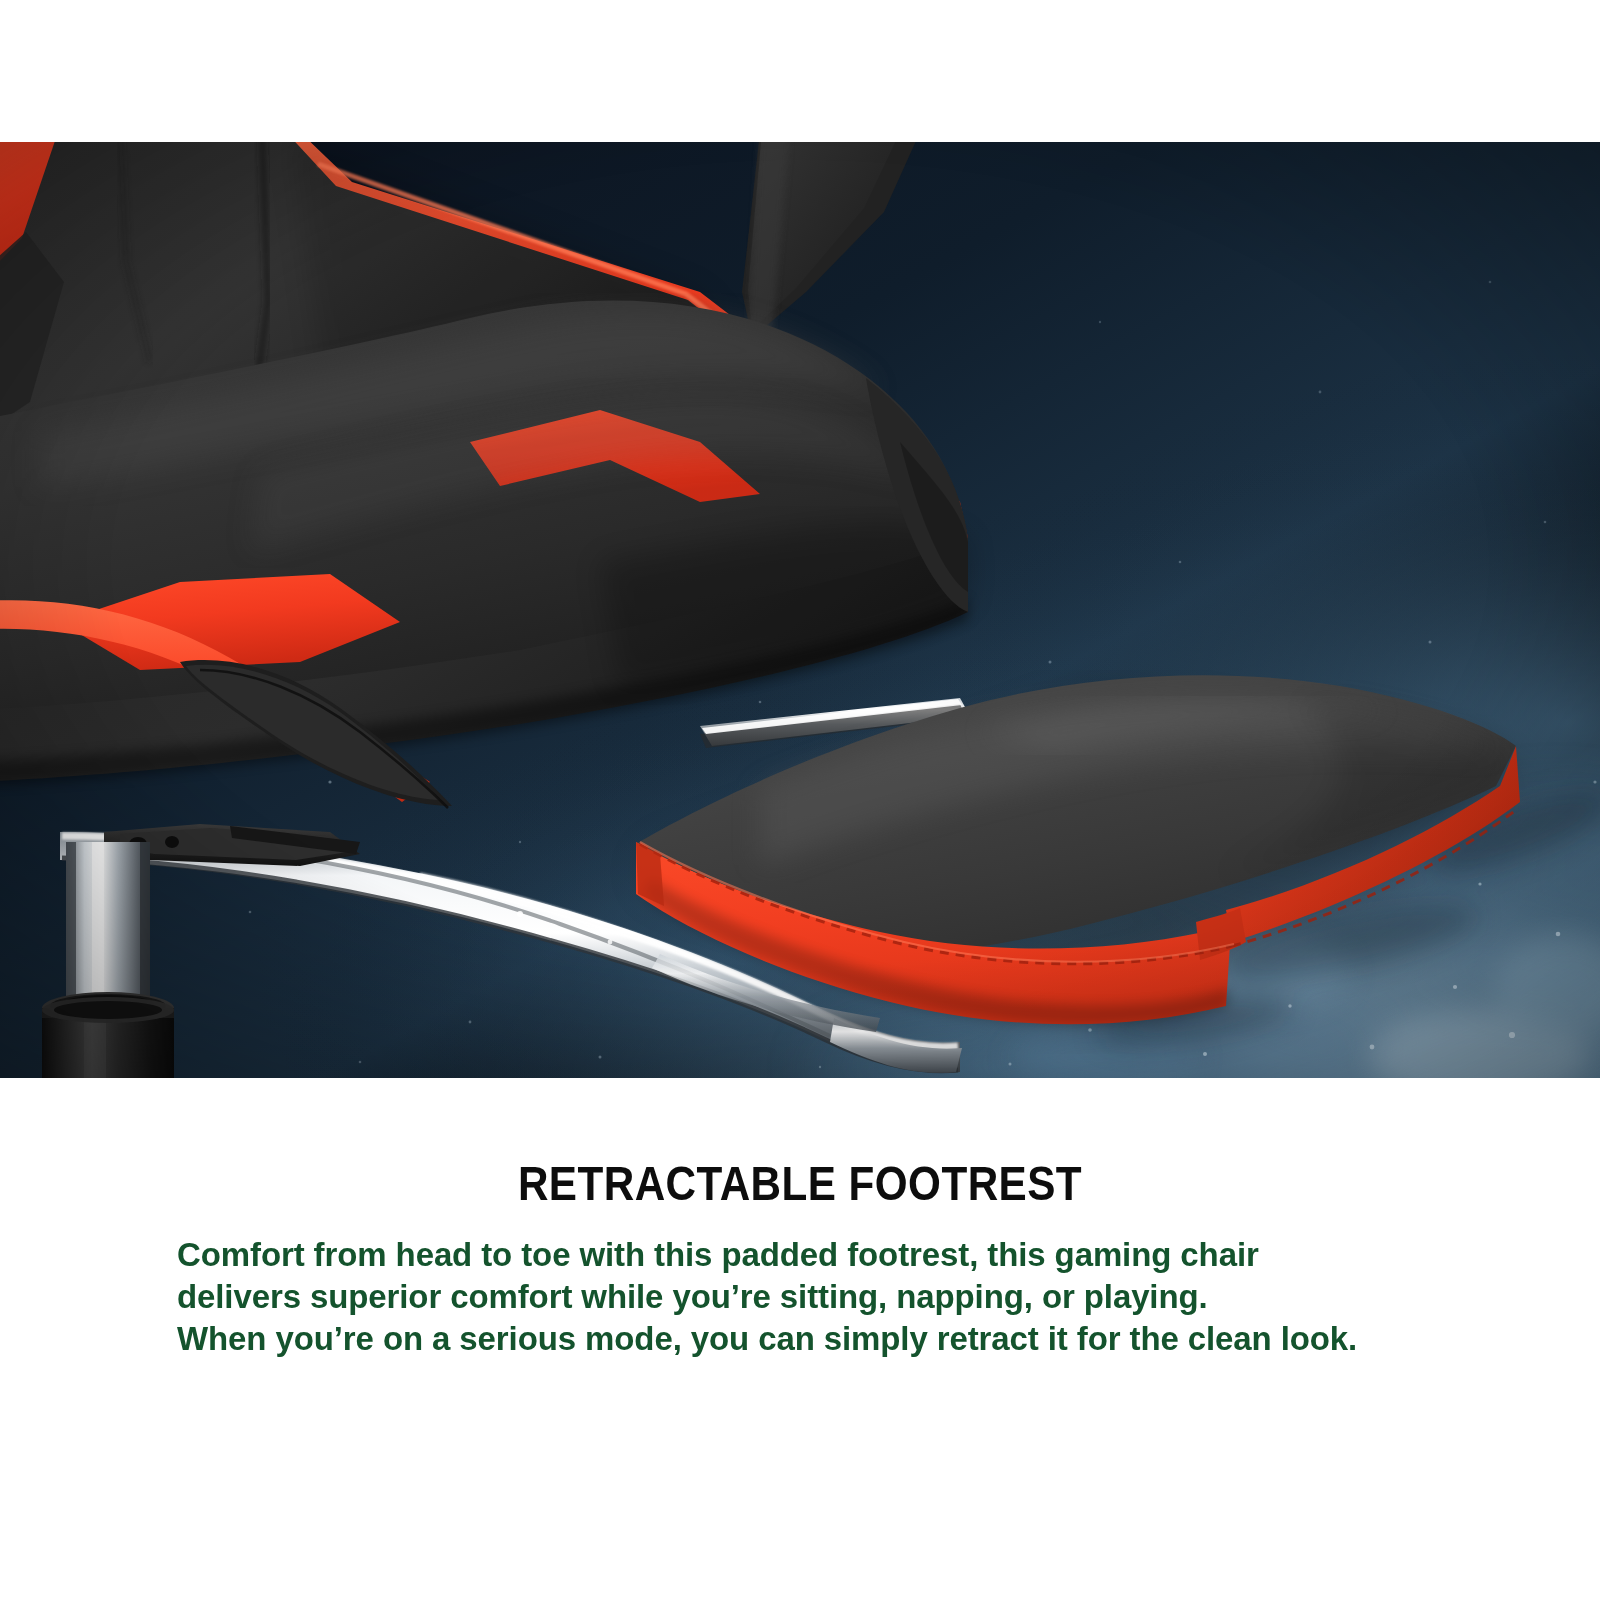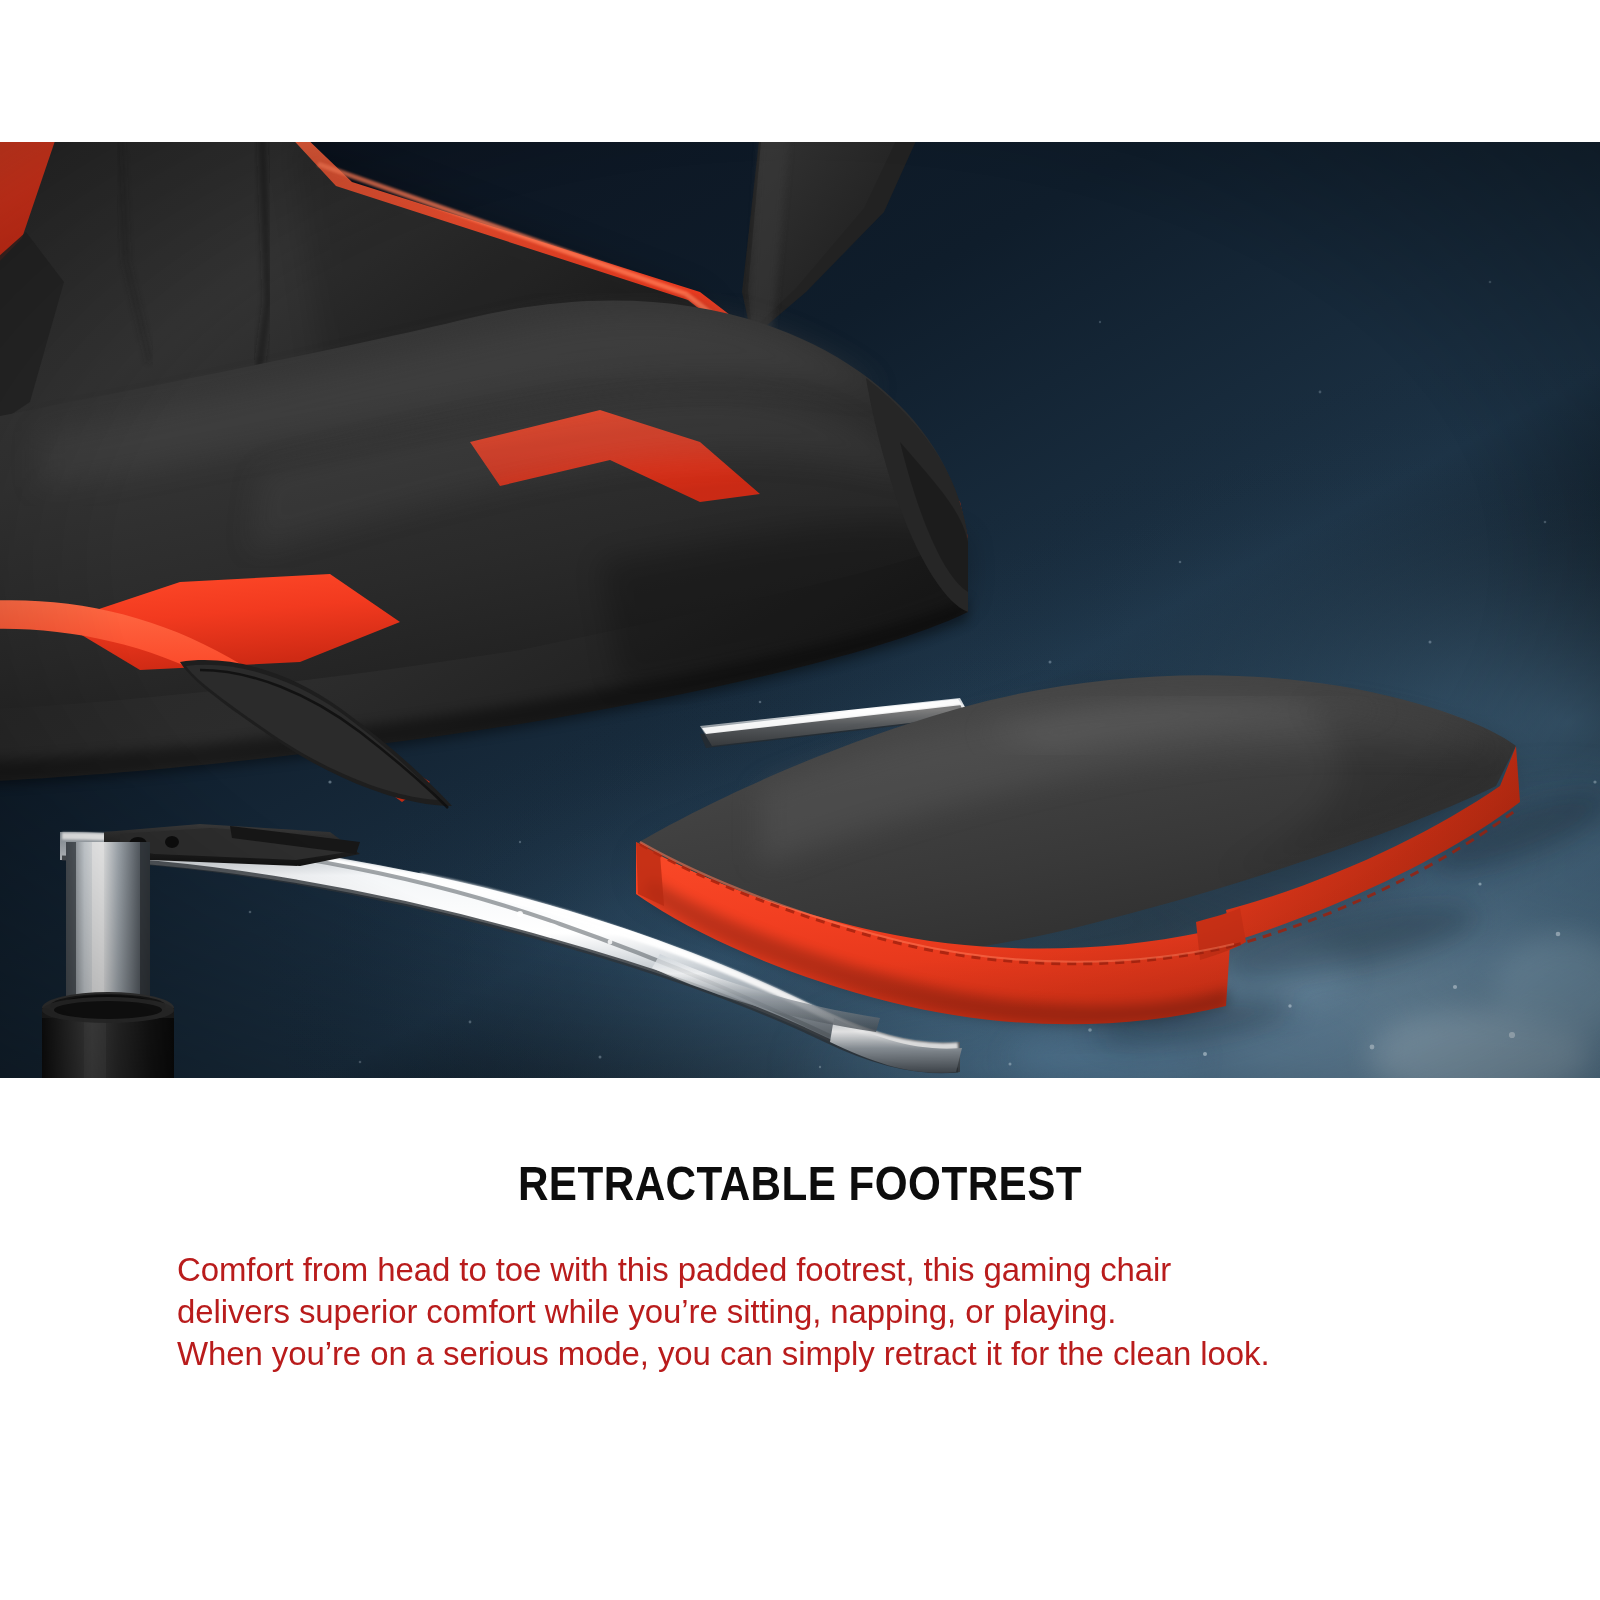--- a/index.html
+++ b/index.html
@@ -33,26 +33,26 @@
     font-size:48px;
     letter-spacing:0.5px;
     color:#0d0d0d;
     transform:scaleX(0.88);
     transform-origin:center top;
     white-space:nowrap;
     line-height:1;
   }
 
   .body-copy{
-    position:absolute;left:177px;top:170px;width:1290px;
+    position:absolute;left:177px;top:155px;width:1290px;
     font-family:"Liberation Sans", sans-serif;
-    font-weight:400;
+    font-weight:700;
     font-size:34px;
     line-height:42px;
-    color:#b91c1c;
+    color:#14532d;
     letter-spacing:-0.1px;
   }
   .body-copy .line{display:block;white-space:nowrap;transform:scaleX(0.97);transform-origin:left center;}
 </style>
 </head>
 <body>
 
 <div id="page">
 
   <div class="top-band"></div>

